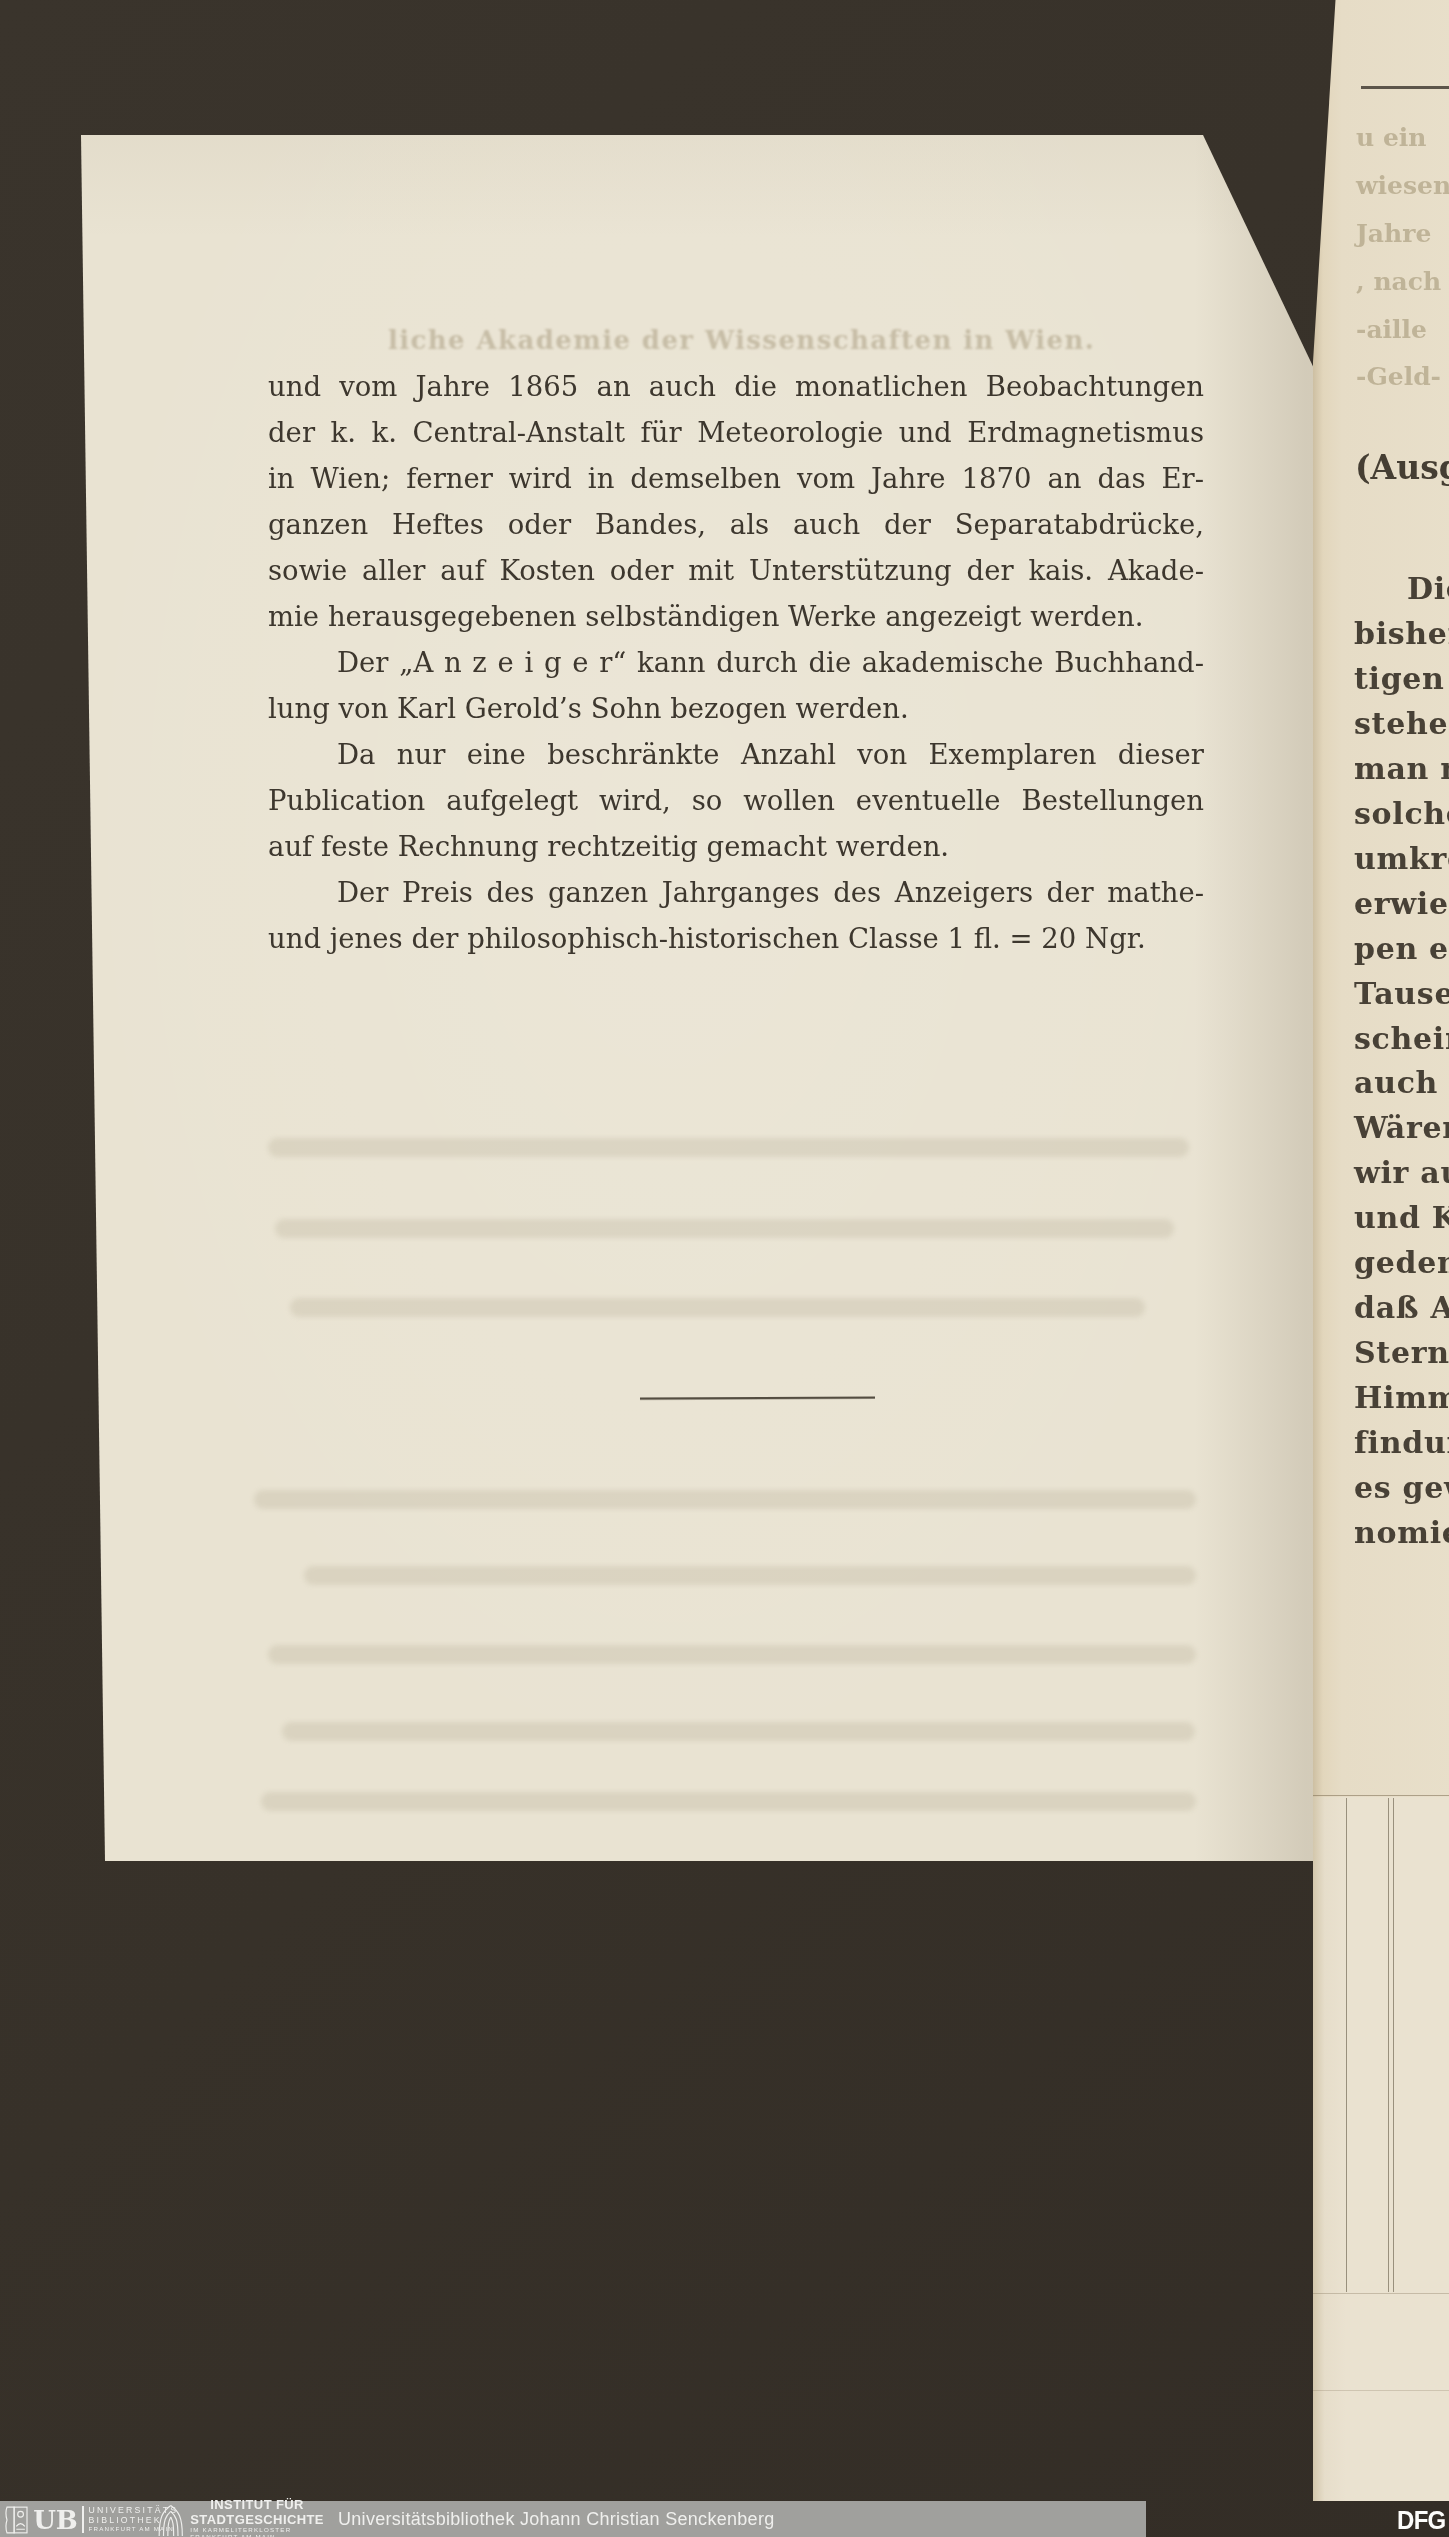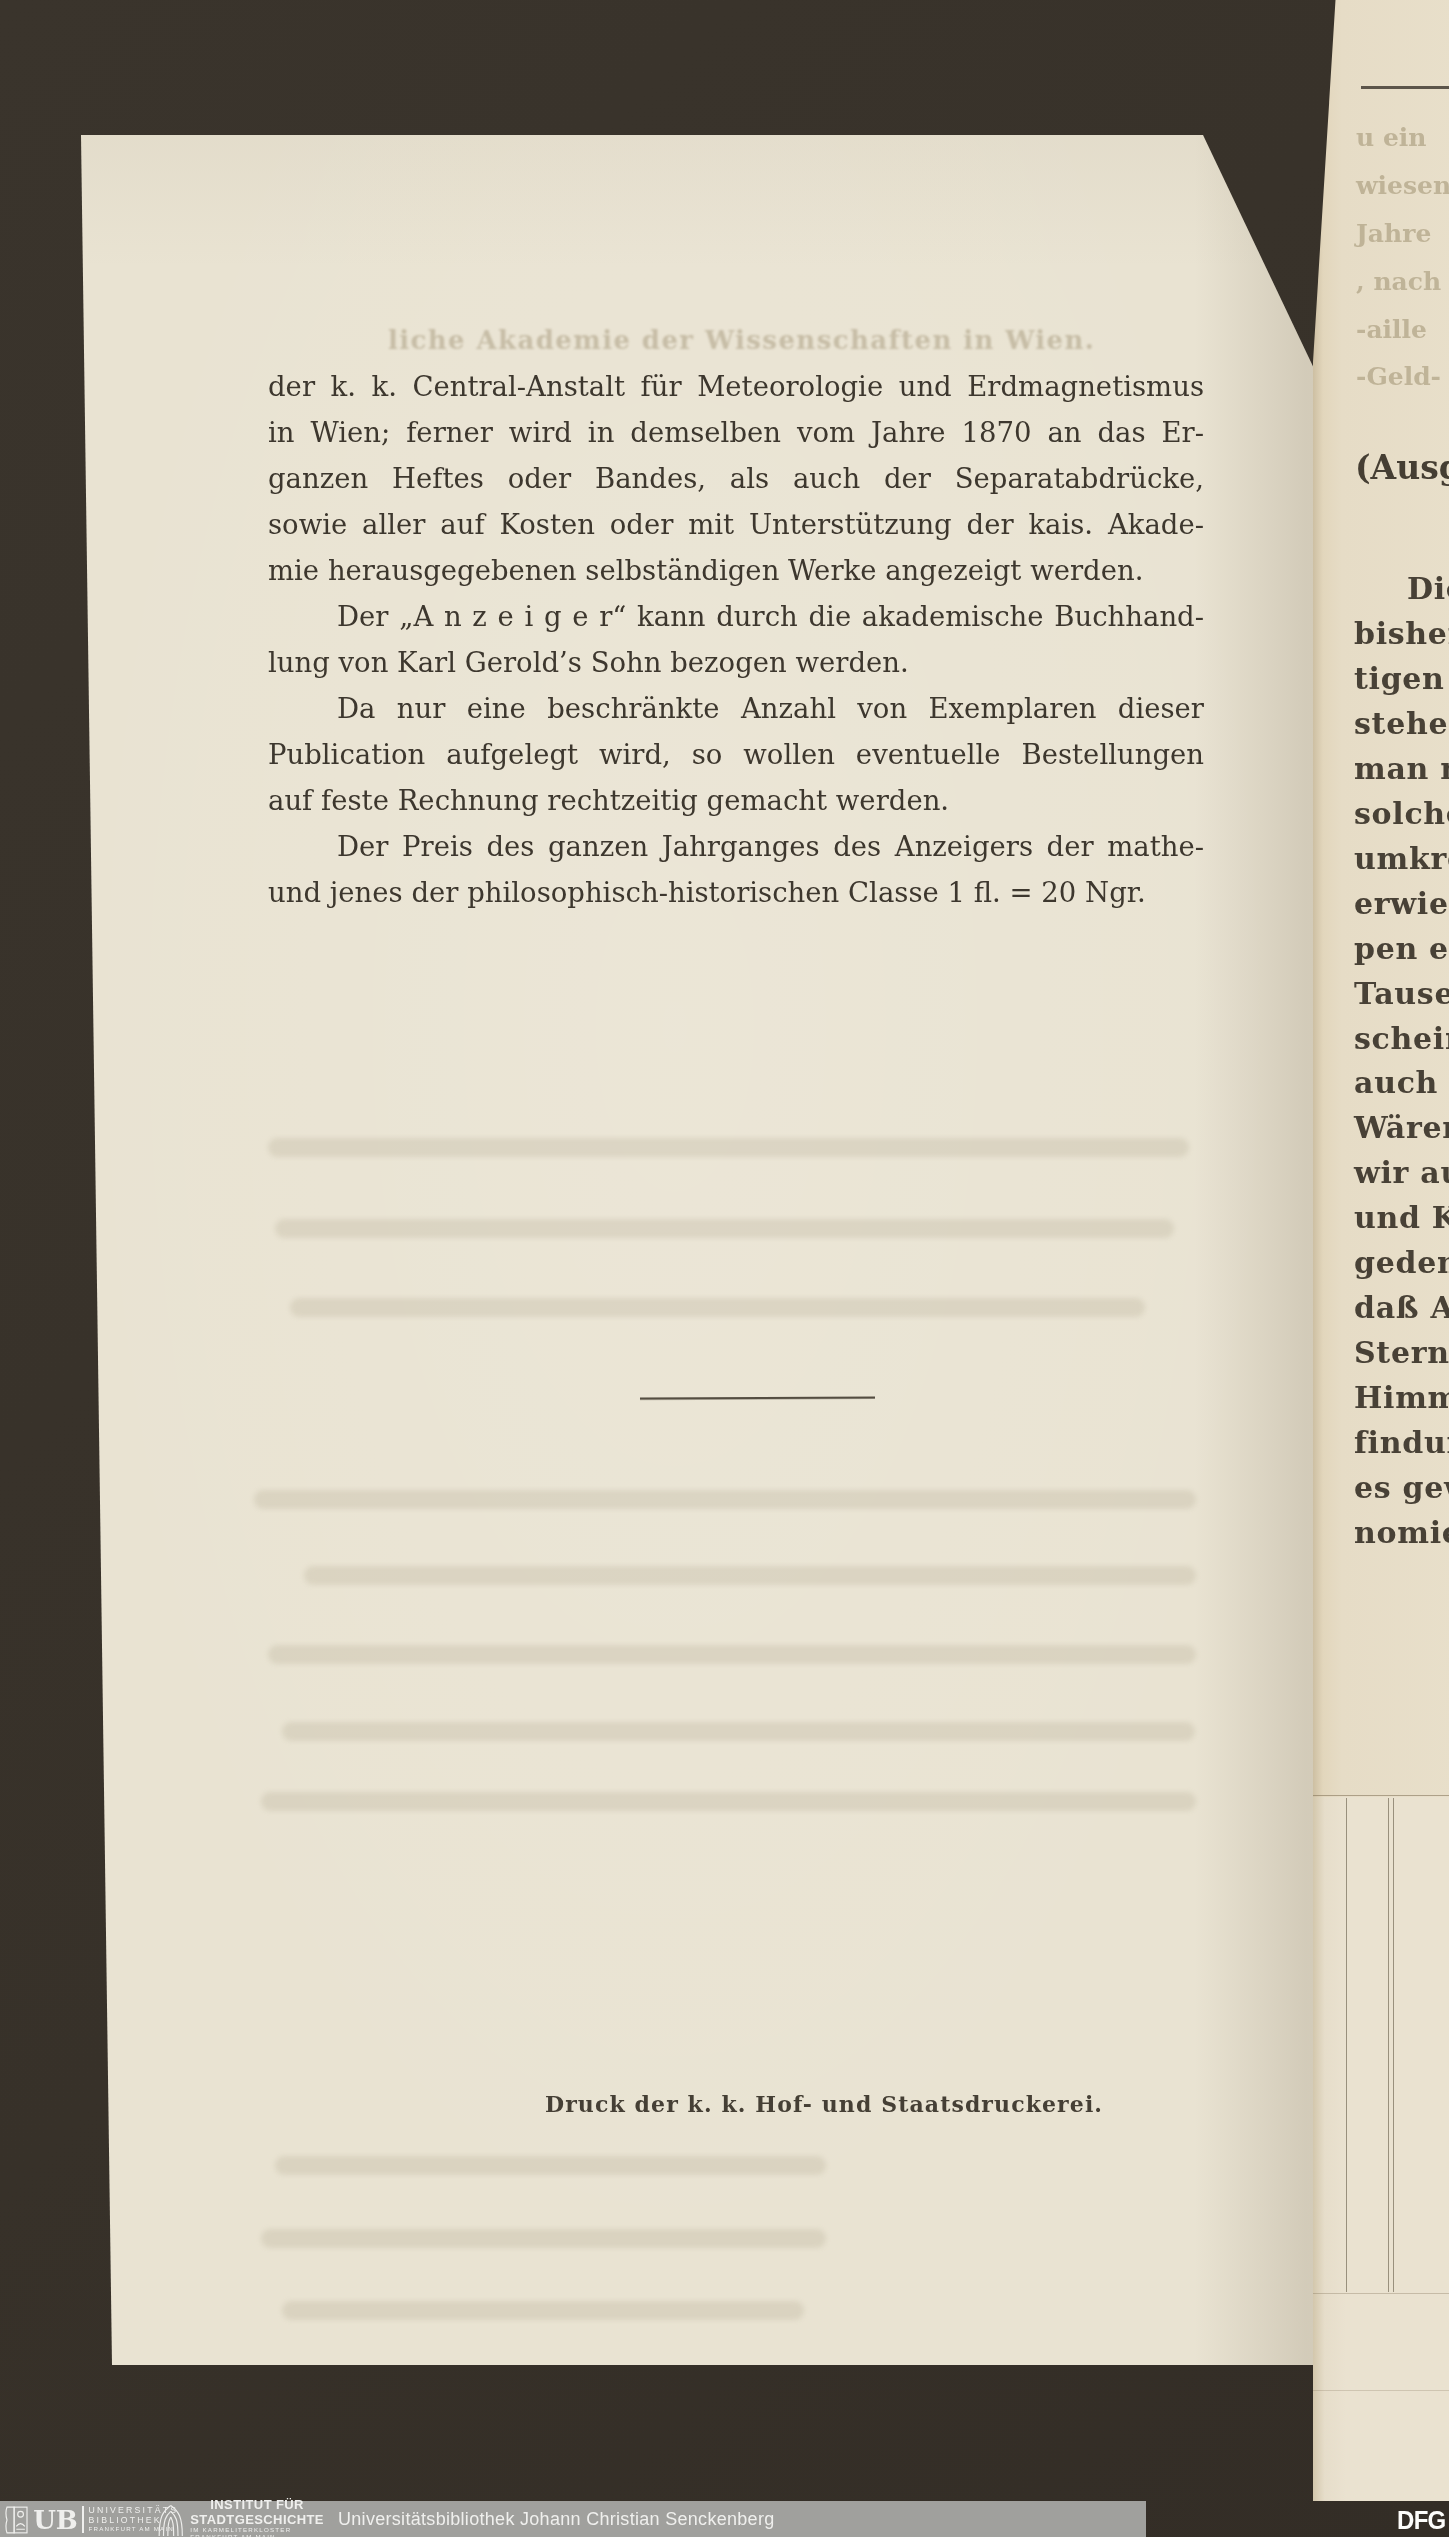--- a/index.html
+++ b/index.html
@@ -1,20 +1,20 @@
 <!DOCTYPE html>
 <html style="font-size:11.6px"><head>
 <meta charset="utf-8">
 <style>
   html,body{margin:0;padding:0;background:#1e1b17;}
   #stage{position:relative;width:1450px;height:2538px;overflow:hidden;
          background:linear-gradient(135deg,#3a342c 0%,#373129 55%,#332d26 100%);
          font-family:"DejaVu Serif", serif;}
   
-  #page-main{position:absolute;left:81px;top:135px;width:1237px;height:2230px;
+  #page-main{position:absolute;left:81px;top:135px;width:1237px;height:1726px;
     background:
       radial-gradient(ellipse at 48% 40%, rgba(255,255,255,0.10), rgba(0,0,0,0) 70%),
       linear-gradient(to right, rgba(0,0,0,0) 90%, rgba(96,80,56,0.16) 99%),
       linear-gradient(to bottom, rgba(120,100,70,0.05), rgba(0,0,0,0) 6%),
       #e9e3d2;
     clip-path:polygon(0px 0px,1122px 0px,1237px 242px,1237px 2230px,31px 2230px);
     overflow:hidden;}
   .ghost{color:rgba(148,132,99,0.40);filter:blur(0.9px);}
   #ghost-header{position:absolute;left:307px;top:190px;width:855px;
     font-size:26px;font-weight:bold;letter-spacing:1.4px;white-space:nowrap;}
@@ -67,20 +67,21 @@
 </style>
 </head>
 <body>
 
 <div id="stage">
 
   <div id="page-main">
     <div id="ghost-header" class="ghost">liche Akademie der Wissenschaften in Wien.</div>
 
     <div id="text-block">
+        <div class="tline">und vom Jahre 1865 an auch die monatlichen Beobachtungen</div>
         <div class="tline">der k. k. Central-Anstalt für Meteorologie und Erdmagnetismus</div>
         <div class="tline">in Wien; ferner wird in demselben vom Jahre 1870 an das Er-</div>
         <div class="tline">ganzen Heftes oder Bandes, als auch der Separatabdrücke,</div>
         <div class="tline">sowie aller auf Kosten oder mit Unterstützung der kais. Akade-</div>
         <div class="tline endp">mie herausgegebenen selbständigen Werke angezeigt werden.</div>
         <div class="tline ind">Der „A n z e i g e r“ kann durch die akademische Buchhand-</div>
         <div class="tline endp">lung von Karl Gerold’s Sohn bezogen werden.</div>
         <div class="tline ind">Da nur eine beschränkte Anzahl von Exemplaren dieser</div>
         <div class="tline">Publication aufgelegt wird, so wollen eventuelle Bestellungen</div>
         <div class="tline endp">auf feste Rechnung rechtzeitig gemacht werden.</div>

